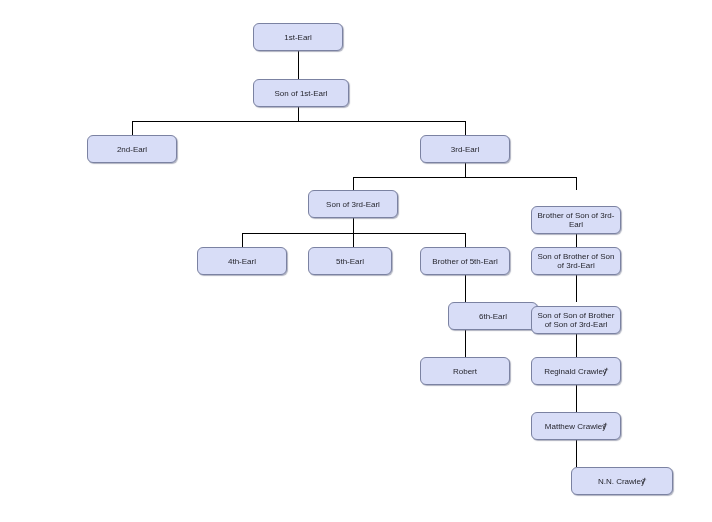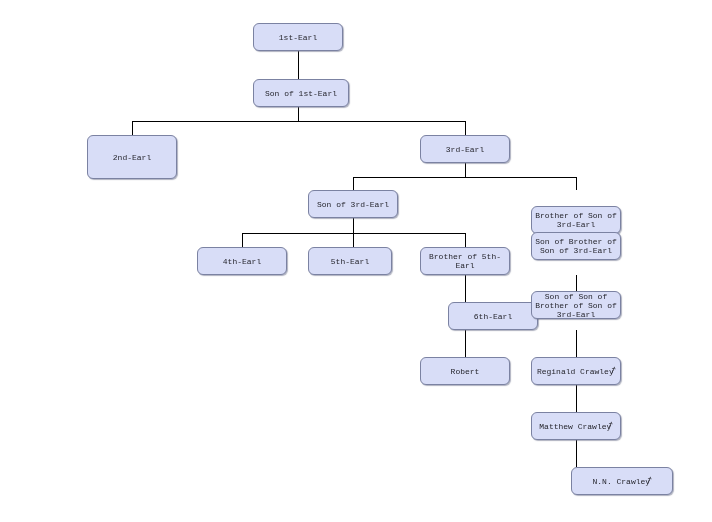--- a/index.html
+++ b/index.html
@@ -2,21 +2,21 @@
 <html style="--bg-color: #ffffff; --node-fill: #d8ddf7; --node-border: #7b82a2; --line-color: #000000; --text-color: #26262e;"><head>
 <meta charset="utf-8">
 <title>Family Tree Diagram</title>
 <style>
   html, body { margin: 0; padding: 0; background: #ffffff; }
   .canvas {
     position: relative;
     width: 712px;
     height: 522px;
     background: var(--bg-color, #ffffff);
-    font-family: Liberation Mono, monospace;
+    font-family: Liberation Sans, sans-serif;
     overflow: hidden;
   }
   .connector-layer {
     position: absolute;
     left: 0; top: 0;
     width: 712px; height: 522px;
   }
   .connector-layer path {
     fill: none;
     stroke: var(--line-color, #000000);
@@ -70,48 +70,48 @@
       <path d="M 576.5 385 V 399.5 H 576.5 V 412"></path>
       <path d="M 576.5 440 V 454.5 H 576.5 V 467"></path>
     </svg>
   <div>
       <div class="node" style="left: 253px; top: 23px; width: 90px; height: 28px;">
         <span class="lbl">1st-Earl</span>
       </div>
       <div class="node" style="left: 253px; top: 79px; width: 96px; height: 28px;">
         <span class="lbl">Son of 1st-Earl</span>
       </div>
-      <div class="node" style="left: 87px; top: 135px; width: 90px; height: 44px;">
+      <div class="node" style="left: 87px; top: 135px; width: 90px; height: 28px;">
         <span class="lbl">2nd-Earl</span>
       </div>
       <div class="node" style="left: 420px; top: 135px; width: 90px; height: 28px;">
         <span class="lbl">3rd-Earl</span>
       </div>
       <div class="node" style="left: 308px; top: 190px; width: 90px; height: 28px;">
         <span class="lbl">Son of 3rd-Earl</span>
       </div>
       <div class="node" style="left: 531px; top: 190px; width: 90px; height: 28px; margin-top: 16px;">
         <span class="lbl">Brother of Son of 3rd-Earl</span>
       </div>
       <div class="node" style="left: 197px; top: 247px; width: 90px; height: 28px;">
         <span class="lbl">4th-Earl</span>
       </div>
       <div class="node" style="left: 308px; top: 247px; width: 84px; height: 28px;">
         <span class="lbl">5th-Earl</span>
       </div>
       <div class="node" style="left: 420px; top: 247px; width: 90px; height: 28px;">
         <span class="lbl">Brother of 5th-Earl</span>
       </div>
-      <div class="node" style="left: 531px; top: 232px; width: 90px; height: 28px;">
+      <div class="node" style="left: 531px; top: 247px; width: 90px; height: 28px;">
         <span class="lbl">Son of Brother of Son of 3rd-Earl</span>
       </div>
       <div class="node" style="left: 420px; top: 302px; width: 90px; height: 28px; margin-left: 28px;">
         <span class="lbl">6th-Earl</span>
       </div>
-      <div class="node" style="left: 531px; top: 291px; width: 90px; height: 28px;">
+      <div class="node" style="left: 531px; top: 306px; width: 90px; height: 28px;">
         <span class="lbl">Son of Son of Brother of Son of 3rd-Earl</span>
       </div>
       <div class="node" style="left: 420px; top: 357px; width: 90px; height: 28px;">
         <span class="lbl">Robert</span>
       </div>
       <div class="node" style="left: 531px; top: 357px; width: 90px; height: 28px;">
         <span class="lbl">Reginald Crawley</span>
         <span class="dagger">†</span>
       </div>
       <div class="node" style="left: 531px; top: 412px; width: 90px; height: 28px;">

